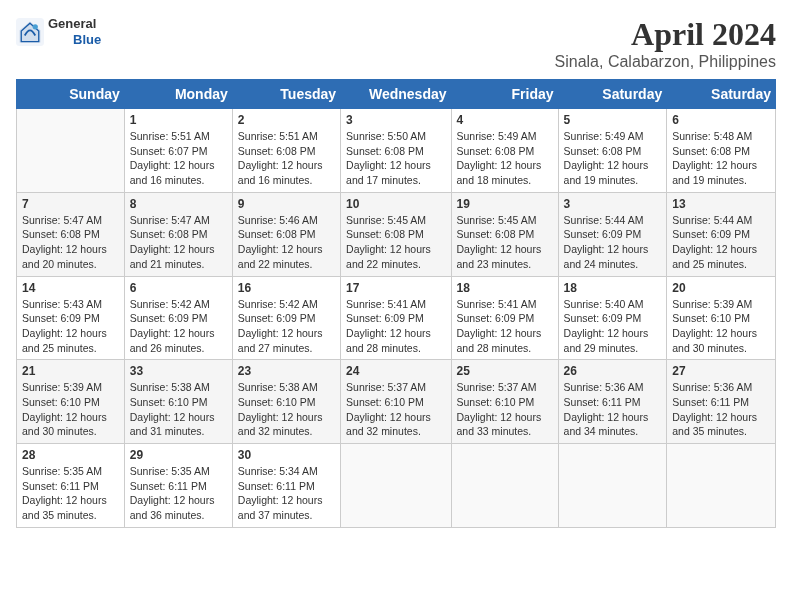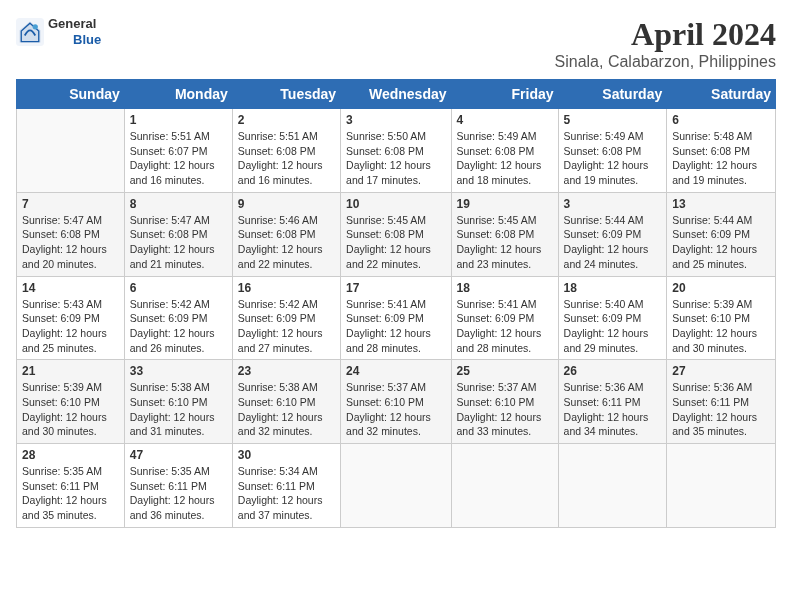--- a/index.html
+++ b/index.html
@@ -241,21 +241,21 @@
           <span class="day-num">27</span>
           <div class="day-info">Sunrise: 5:36 AM<br>Sunset: 6:11 PM<br>Daylight: 12 hours<br>and 35 minutes.</div>
         </td>
       </tr>
       <tr>
         <td>
           <span class="day-num">28</span>
           <div class="day-info">Sunrise: 5:35 AM<br>Sunset: 6:11 PM<br>Daylight: 12 hours<br>and 35 minutes.</div>
         </td>
         <td>
-          <span class="day-num">47</span>
+          <span class="day-num">29</span>
           <div class="day-info">Sunrise: 5:35 AM<br>Sunset: 6:11 PM<br>Daylight: 12 hours<br>and 36 minutes.</div>
         </td>
         <td>
           <span class="day-num">30</span>
           <div class="day-info">Sunrise: 5:34 AM<br>Sunset: 6:11 PM<br>Daylight: 12 hours<br>and 37 minutes.</div>
         </td>
         <td class="empty-cell"></td>
         <td class="empty-cell"></td>
         <td class="empty-cell"></td>
         <td class="empty-cell"></td>

